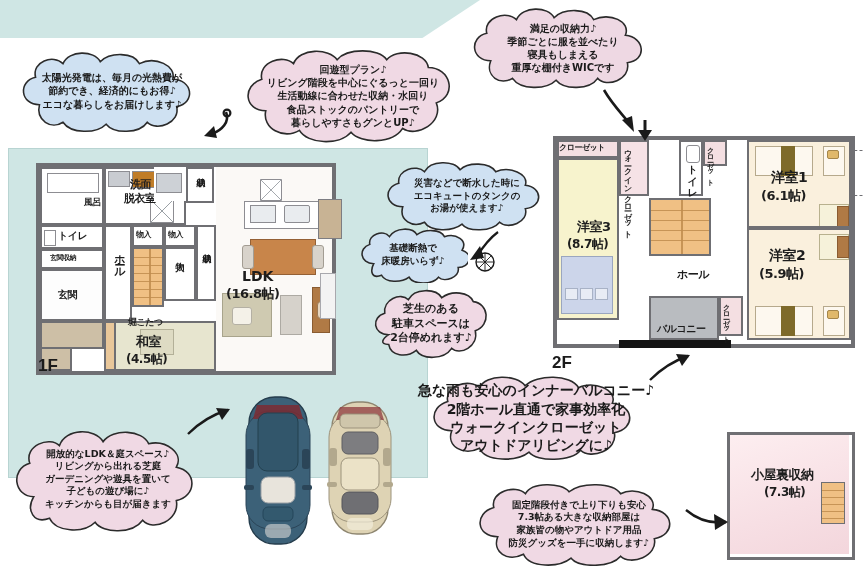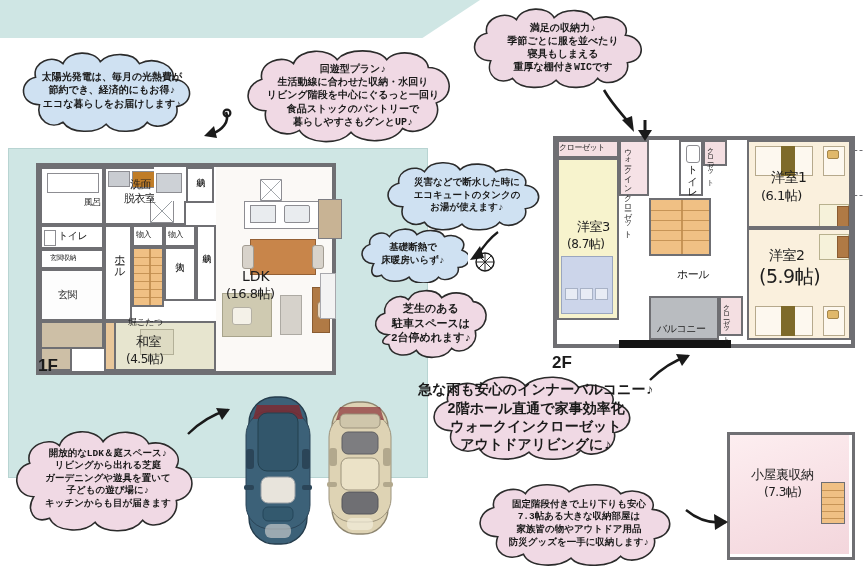--- a/index.html
+++ b/index.html
@@ -35,21 +35,21 @@
   .rm {
     position: absolute;
     border: 2px solid #6f6f73;
     background: #ffffff;
     overflow: hidden;
   }
   .rm.thin { border-width: 1.5px; }
   .lbl {
     position: absolute;
     color: #1d1d1d;
-    font-weight: 400;
+    font-weight: 700;
     line-height: 1.0;
     white-space: nowrap;
     letter-spacing: -0.5px;
   }
   .lbl.vert {
     writing-mode: vertical-rl;
     white-space: nowrap;
     letter-spacing: 0px;
   }
   .floor-tag {
@@ -94,21 +94,21 @@
     display:flex; flex-direction:column;
     align-items:center; justify-content:center;
     text-align:center;
     color:#1a1a1a;
     font-weight:700;
     line-height:1.32;
     padding: 6px 10px;
     filter: drop-shadow(0 0 0 rgba(0,0,0,0));
   }
   .bub .cloudbg { position:absolute; left:0; top:0; width:100%; height:100%; z-index:0; }
-  .bub .txt { position:relative; z-index:1;font-family:Liberation Mono, monospace; }
+  .bub .txt { position:relative; z-index:1; }
   .bub .txt div { white-space: nowrap; }
   .b-blue .c1 { fill:#cfe1f2; stroke:#2b2b2b; stroke-width:1.6; }
   .b-pink .c1 { fill:#f0d9e4; stroke:#2b2b2b; stroke-width:1.6; }
   .b-pink2 .c1 { fill:#eed8e3; stroke:#2b2b2b; stroke-width:1.6; }
 
   .arrow { position:absolute; }
   .arrow svg { display:block; overflow:visible; }
 
   
   .car { position:absolute; }
@@ -322,21 +322,21 @@
 
     <div class="rm f-cream" style="left:194px; top:92px; width:104px; height:112px;">
       <div class="fz nb" style="left:70px; top:4px; width:30px; height:26px; background:#f6f2da; border:1px solid #b8b18e;"></div>
       <div class="fz nb" style="left:88px; top:6px; width:12px; height:22px; background:#b07a45; border:1px solid #8a5c31;"></div>
       <div class="fz nb" style="left:6px; top:76px; width:58px; height:30px; background:#fdf8ef; border:1px solid #b6a98c;"></div>
       <div class="fz nb" style="left:32px; top:76px; width:14px; height:30px; background:#7e6a2a;"></div>
       <div class="fz nb" style="left:74px; top:76px; width:22px; height:30px; background:#fdf8ef; border:1px solid #b6a98c;"></div>
       <div class="fz nb" style="left:78px; top:80px; width:12px; height:9px; background:#e0b86a; border:1px solid #a5864a; border-radius:2px;"></div>
     </div>
     <div class="lbl" style="left:216px; top:112px; font-size:14px;">洋室2</div>
-    <div class="lbl" style="left:206px; top:131px; font-size:19px;">(5.9帖)</div>
+    <div class="lbl" style="left:206px; top:131px; font-size:13px;">(5.9帖)</div>
 
     <div class="fz nb" style="position:absolute; left:296px; top:14px; width:24px; height:46px; border:1.2px dashed #6f6f73; background:transparent;"></div>
   </div>
   <div class="floor-tag" style="left:552px; top:353px;">2F</div>
 
   <div class="plan" id="plan-attic" style="left:727px; top:432px; width:128px; height:128px;">
     <div class="shell" style="border-width:3px;"></div>
     <div class="rm" style="left:3px; top:3px; width:119px; height:119px; border:none;
          background:linear-gradient(160deg,#fdeef0 0%, #f7dfe4 60%, #f3d6dc 100%);"></div>
     <div class="lbl" style="left:24px; top:36px; font-size:13px;">小屋裏収納</div>
@@ -369,22 +369,22 @@
       <circle cx="35" cy="5" r="3.4" stroke="#1a1a1a" stroke-width="2.2" fill="none"></circle>
     </svg>
   </div>
 
   <div class="bub b-pink" style="left:238px; top:46px; width:230px; height:100px; font-size:10px;">
     <svg class="cloudbg" viewBox="0 0 232 102" preserveAspectRatio="none">
       <path class="c1" d="M28 66 C6 66 4 40 24 34 C20 16 46 8 56 18 C62 2 92 2 100 14 C110 2 142 2 150 14 C160 2 190 6 192 22 C214 22 222 50 200 58 C208 78 180 94 166 84 C156 100 124 100 114 88 C102 102 70 100 62 86 C46 96 24 84 28 66 Z"></path>
     </svg>
     <div class="txt">
       <div>回遊型プラン♪</div>
+      <div>リビング階段を中心にぐるっと一回り</div>
       <div>生活動線に合わせた収納・水回り</div>
-      <div>リビング階段を中心にぐるっと一回り</div>
       <div>食品ストックのパントリーで</div>
       <div>暮らしやすさもグンとUP♪</div>
     </div>
   </div>
 
   <div class="bub b-pink2" style="left:465px; top:4px; width:196px; height:88px; font-size:10px;">
     <svg class="cloudbg" viewBox="0 0 198 90" preserveAspectRatio="none">
       <path class="c1" d="M26 58 C6 58 4 34 22 30 C18 14 42 6 52 16 C58 2 84 2 90 14 C100 4 124 4 130 16 C146 8 168 18 162 32 C182 34 184 58 164 60 C168 78 142 86 134 76 C126 88 100 88 92 78 C82 88 56 88 48 76 C36 84 20 74 26 58 Z"></path>
     </svg>
     <div class="txt">

